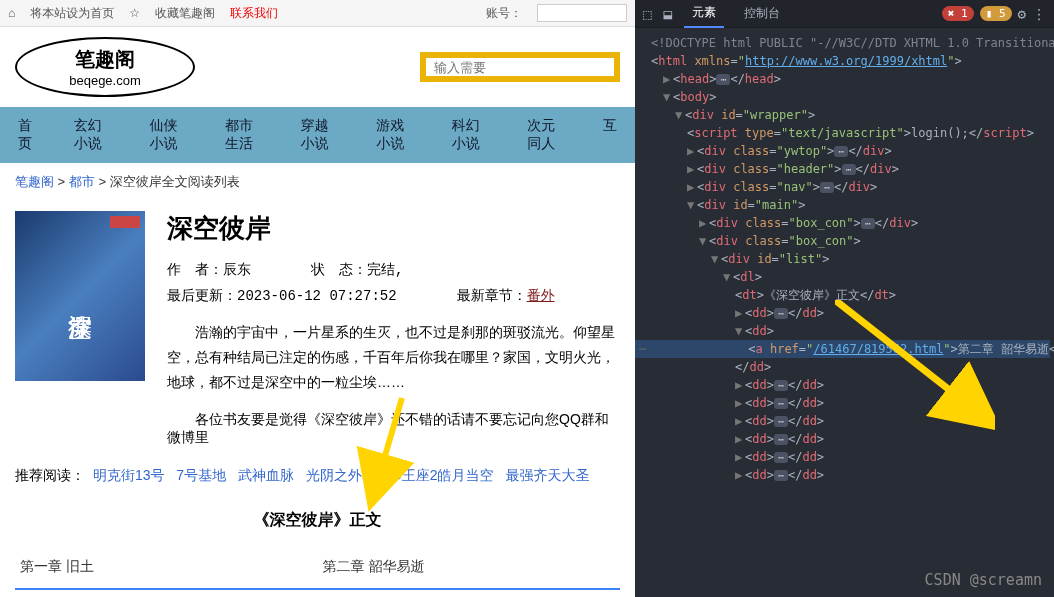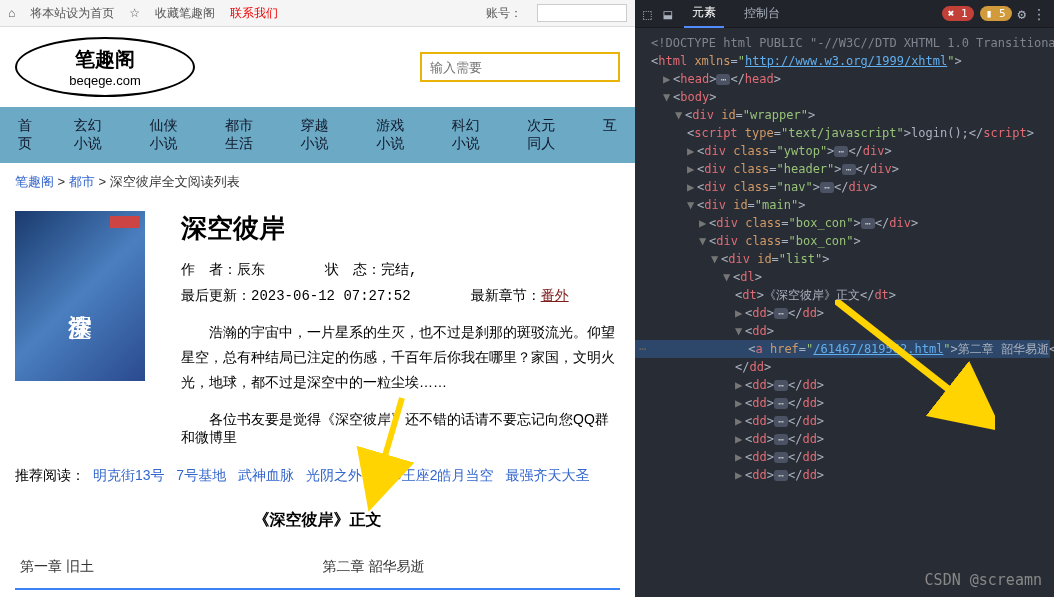--- a/index.html
+++ b/index.html
@@ -13,29 +13,29 @@
 .topbar a { color: #555; text-decoration: none; }
 .topbar .contact { color: #e00; }
 .topbar .acc { margin-left: auto; }
 .topbar input { width: 90px; height: 18px; border: 1px solid #ccc; }
 
 .header { background: #fff; padding: 10px 15px; display: flex; align-items: center; gap: 20px; }
 .logo { width: 180px; height: 60px; border: 2px solid #000; border-radius: 50%/50%; display: flex; flex-direction: column; align-items: center; justify-content: center; position: relative; }
 .logo-text1 { font-family: cursive; font-size: 20px; font-weight: bold; }
 .logo-text2 { font-size: 13px; }
 .search-box { margin-left: auto; }
-.search-box input { width: 200px; height: 30px; border: 2px solid #eab308; padding: 0 8px; font-size: 13px; }
+.search-box input { width: 200px; height: 30px; border: 6px solid #eab308; padding: 0 8px; font-size: 13px; }
 
 .nav { background: #6ca9c5; display: flex; padding: 0; }
 .nav a { color: #0f172a; padding: 10px 18px; text-decoration: none; font-size: 14px; }
 
 .breadcrumb { padding: 10px 15px; font-size: 13px; color: #333; }
 .breadcrumb a { color: #3366cc; text-decoration: none; }
 
-.book-section { display: flex; padding: 10px 15px; gap: 36px; }
+.book-section { display: flex; padding: 10px 15px; gap: 22px; }
 .cover { width: 130px; height: 170px; background: linear-gradient(135deg, #1a3a6e 0%, #4a7fbf 50%, #2a4a8e 100%); display: flex; align-items: center; justify-content: center; color: #fff; font-size: 24px; writing-mode: vertical-rl; position: relative; }
 .cover-badge { position: absolute; top: 5px; right: 5px; width: 30px; height: 12px; background: #c44; font-size: 8px; }
 .book-info { flex: 1; }
 .book-title { font-size: 26px; font-weight: bold; margin-bottom: 15px; }
 .book-meta { font-size: 14px; margin: 8px 0; display: flex; gap: 60px; font-family: Liberation Mono, monospace; }
 .book-desc { font-size: 14px; line-height: 1.8; margin-top: 15px; text-indent: 2em; }
 .book-note { font-size: 14px; margin-top: 15px; text-indent: 2em; }
 
 .rec { padding: 10px 15px; font-size: 14px; }
 .rec a { color: #3366cc; text-decoration: none; margin: 0 4px; }

